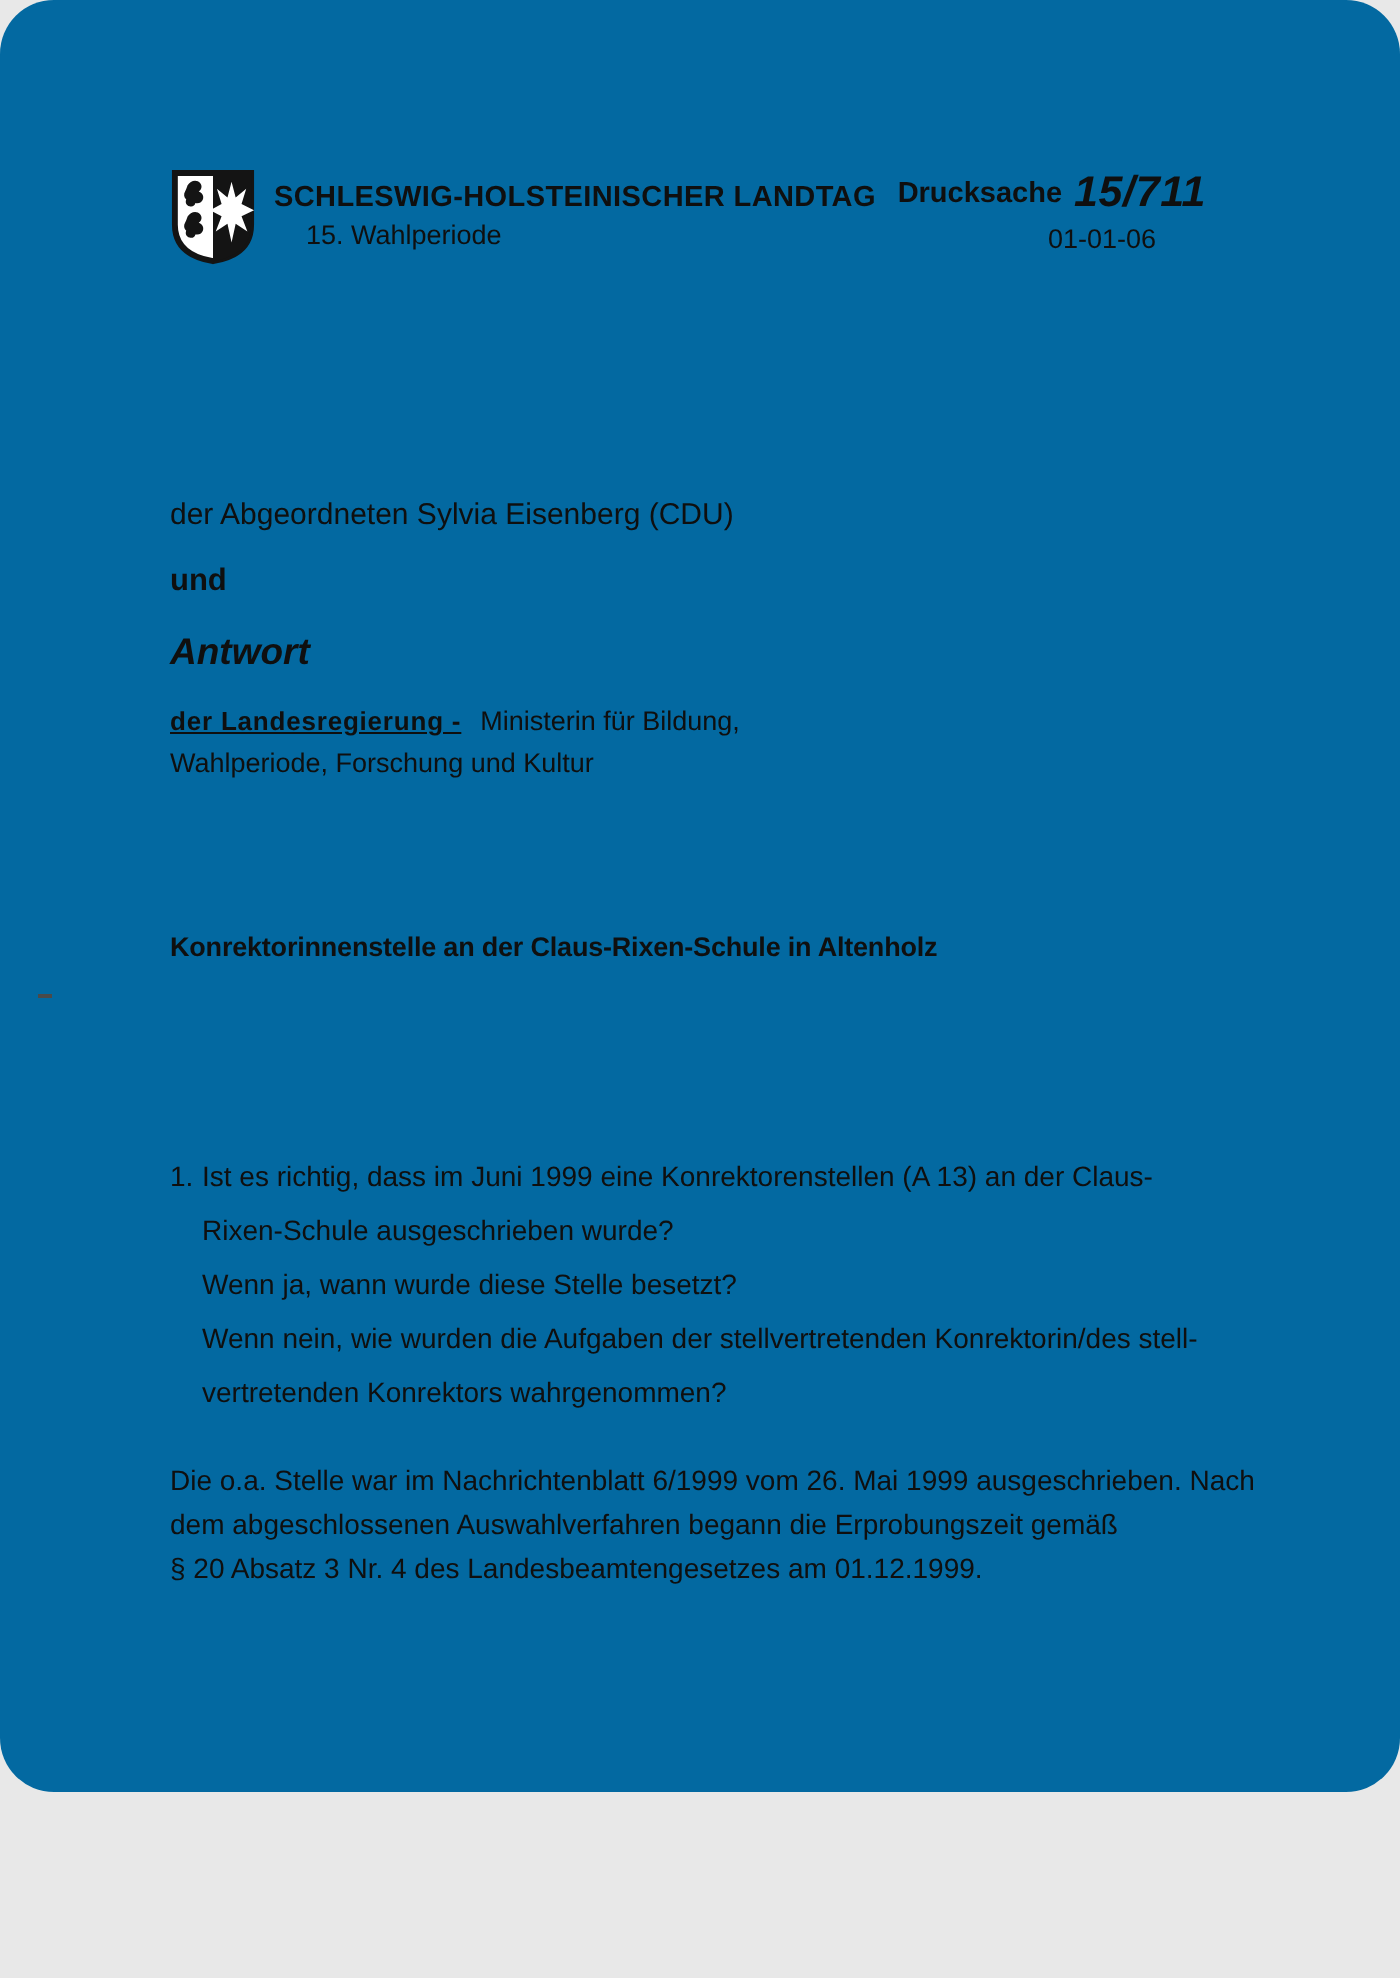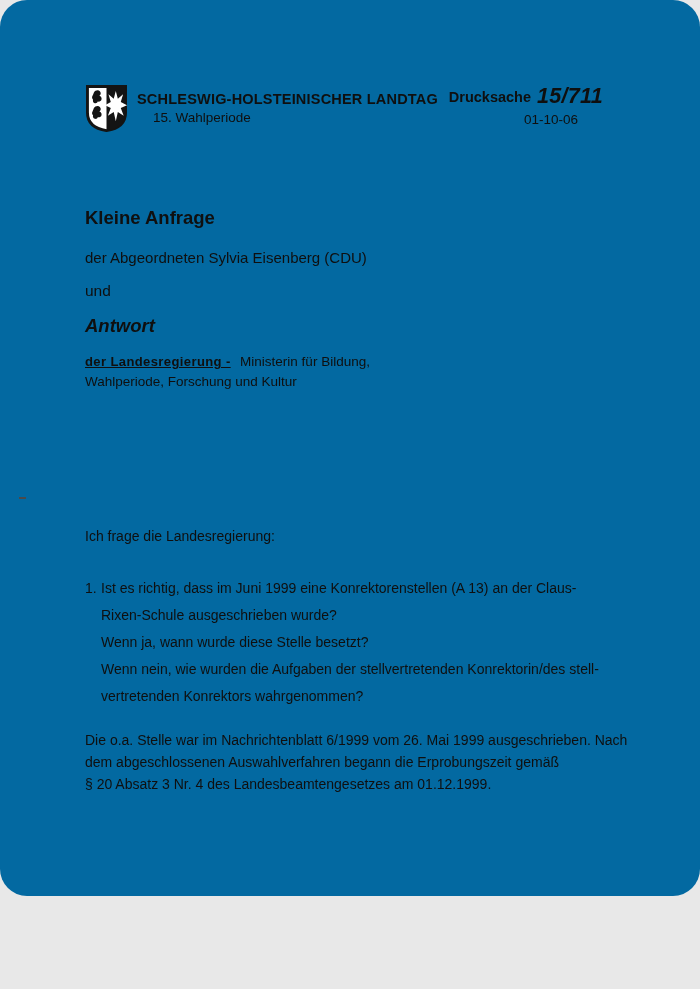--- a/index.html
+++ b/index.html
@@ -20,21 +20,21 @@
   .org-name{position:absolute;left:137px;top:91px;font-size:14.5px;font-weight:700;letter-spacing:.2px;}
   .wahlperiode{position:absolute;left:137px;top:110px;font-size:13.5px;margin-left:16px;}
   .doc-line{position:absolute;left:457px;top:84px;width:146px;display:flex;justify-content:flex-end;align-items:center;gap:6px;}
   .doc-label{font-size:14.5px;font-weight:700;}
   .doc-number{font-size:21.5px;font-weight:700;letter-spacing:.3px;font-style:italic;}
   .doc-date{position:absolute;left:503px;top:112px;width:96px;text-align:center;font-size:13.5px;}
 
   
   .t-kleine{position:absolute;left:85px;top:207px;font-size:18.5px;font-weight:700;}
   .t-abg{position:absolute;left:85px;top:249px;font-size:15px;text-align:center;}
-  .t-und{position:absolute;left:85px;top:282px;font-size:15.5px;font-weight:400;}
+  .t-und{position:absolute;left:85px;top:282px;font-size:15.5px;font-weight:700;}
   .t-antwort{position:absolute;left:85px;top:315px;font-size:18.5px;font-weight:700;font-style:italic;}
   .t-lreg{position:absolute;left:85px;top:352px;}
   .t-lreg-bold{font-size:13px;font-weight:700;letter-spacing:.4px;text-decoration:underline;}
   .t-lreg-reg{font-size:13.5px;margin-left:5px;}
   .t-min2{position:absolute;left:85px;top:374px;font-size:13.5px;}
 
   
   .subject{position:absolute;left:85px;top:466px;font-size:13.5px;font-weight:700;letter-spacing:-.1px;}
   .fold-mark{position:absolute;left:19px;top:497px;width:7px;height:2px;background:#4a4a4a;}
   .intro{position:absolute;left:85px;top:528px;font-size:14px;}
@@ -58,34 +58,33 @@
       <path fill="#141414" d="M9,8.8 c1.4,-2.6 4.8,-3.2 6.4,-1.2 c1.4,1.7 .6,3.4 -.7,4.4 c1.7,.7 2.7,2 2.2,3.8 c-.5,1.7 -2.1,2.5 -3.9,2.1 c-.3,1.4 -1.6,2 -3,1.6 c-1.7,-.5 -2.3,-2 -1.7,-3.5 c-1.2,-1 -1.4,-2.6 -.6,-4 c.4,-.9 .9,-1.9 1.3,-3.2 z"></path>
       <path fill="#141414" d="M9,24.8 c1.4,-2.6 4.8,-3.2 6.4,-1.2 c1.4,1.7 .6,3.4 -.7,4.4 c1.7,.7 2.7,2 2.2,3.8 c-.5,1.7 -2.1,2.5 -3.9,2.1 c-.3,1.4 -1.6,2 -3,1.6 c-1.7,-.5 -2.3,-2 -1.7,-3.5 c-1.2,-1 -1.4,-2.6 -.6,-4 c.4,-.9 .9,-1.9 1.3,-3.2 z"></path>
     </svg>
   </div>
   <div class="org-name">SCHLESWIG-HOLSTEINISCHER LANDTAG</div>
   <div class="wahlperiode">15. Wahlperiode</div>
   <div class="doc-line">
     <span class="doc-label">Drucksache</span>
     <span class="doc-number">15/711</span>
   </div>
-  <div class="doc-date">01-10-06</div>
+  <div class="doc-date">01-01-06</div>
 
-  <h1 class="t-kleine">Kleine Anfrage</h1>
   <div class="t-abg">der Abgeordneten Sylvia Eisenberg (CDU)</div>
   <div class="t-und">und</div>
   <h1 class="t-antwort">Antwort</h1>
   <div class="t-lreg">
     <span class="t-lreg-bold">der Landesregierung -</span>
     <span class="t-lreg-reg">Ministerin für Bildung,</span>
   </div>
   <div class="t-min2">Wahlperiode, Forschung und Kultur</div>
 
+  <div class="subject">Konrektorinnenstelle an der Claus-Rixen-Schule in Altenholz</div>
   <div class="fold-mark"></div>
-  <div class="intro">Ich frage die Landesregierung:</div>
 
   <div class="question">
     <span class="q-num">1.</span>
     <div class="q-text">Ist es richtig, dass im Juni 1999 eine Konrektorenstellen (A 13) an der Claus-
 Rixen-Schule ausgeschrieben wurde?
 Wenn ja, wann wurde diese Stelle besetzt?
 Wenn nein, wie wurden die Aufgaben der stellvertretenden Konrektorin/des stell-
 vertretenden Konrektors wahrgenommen?</div>
   </div>
 

